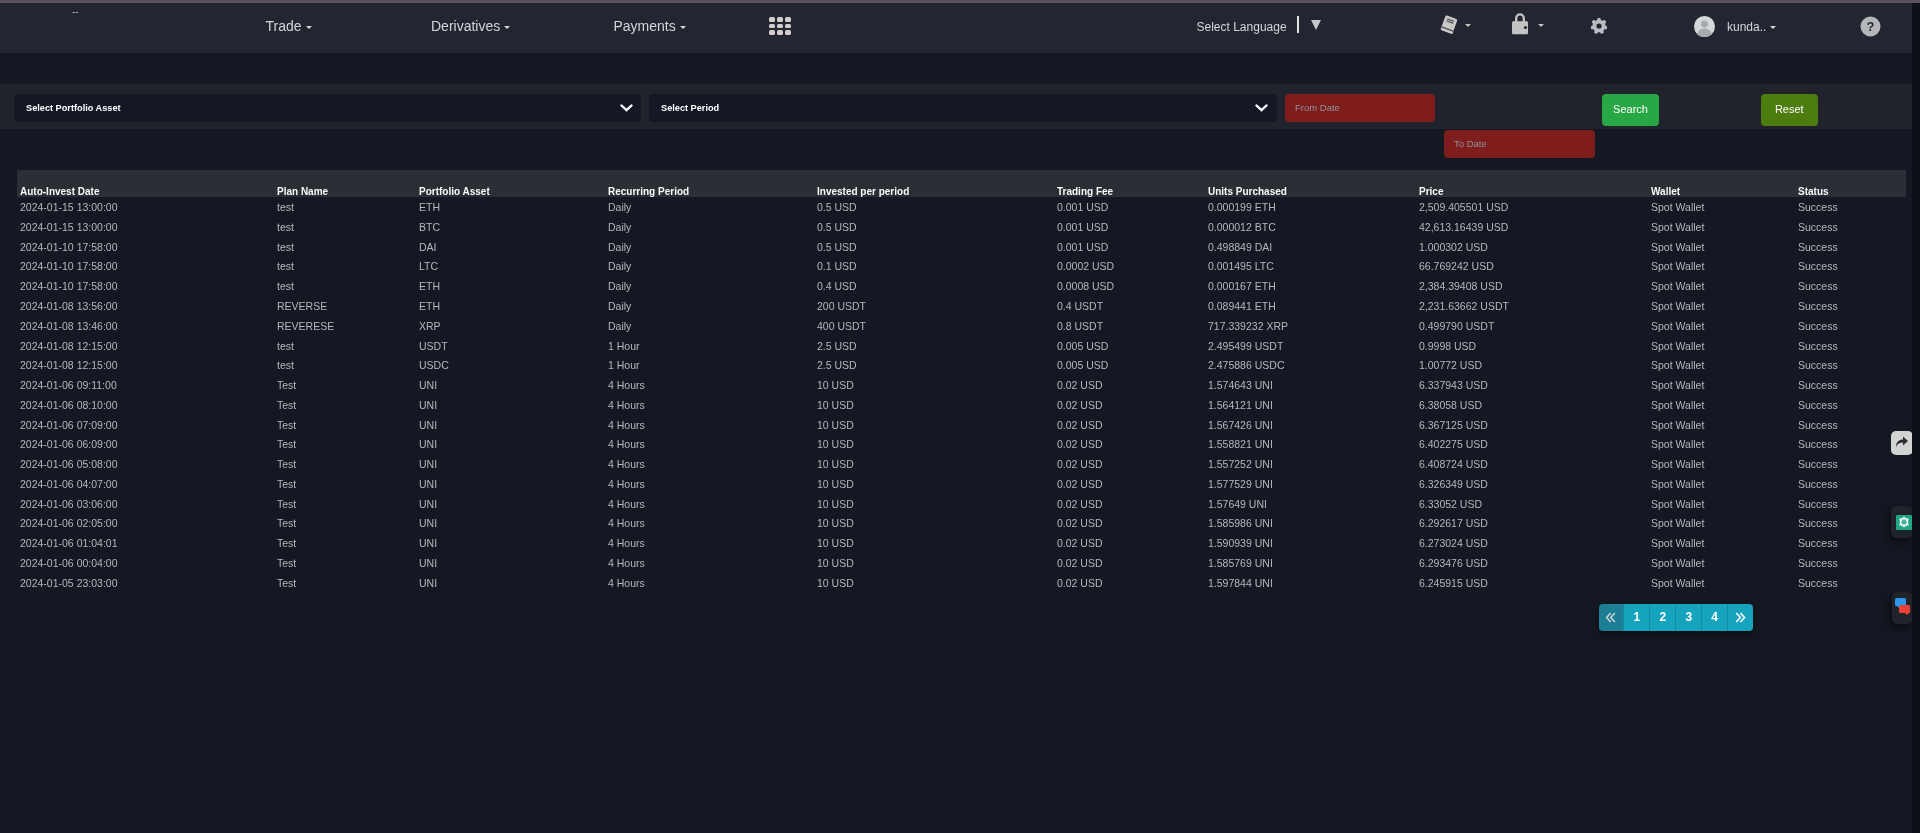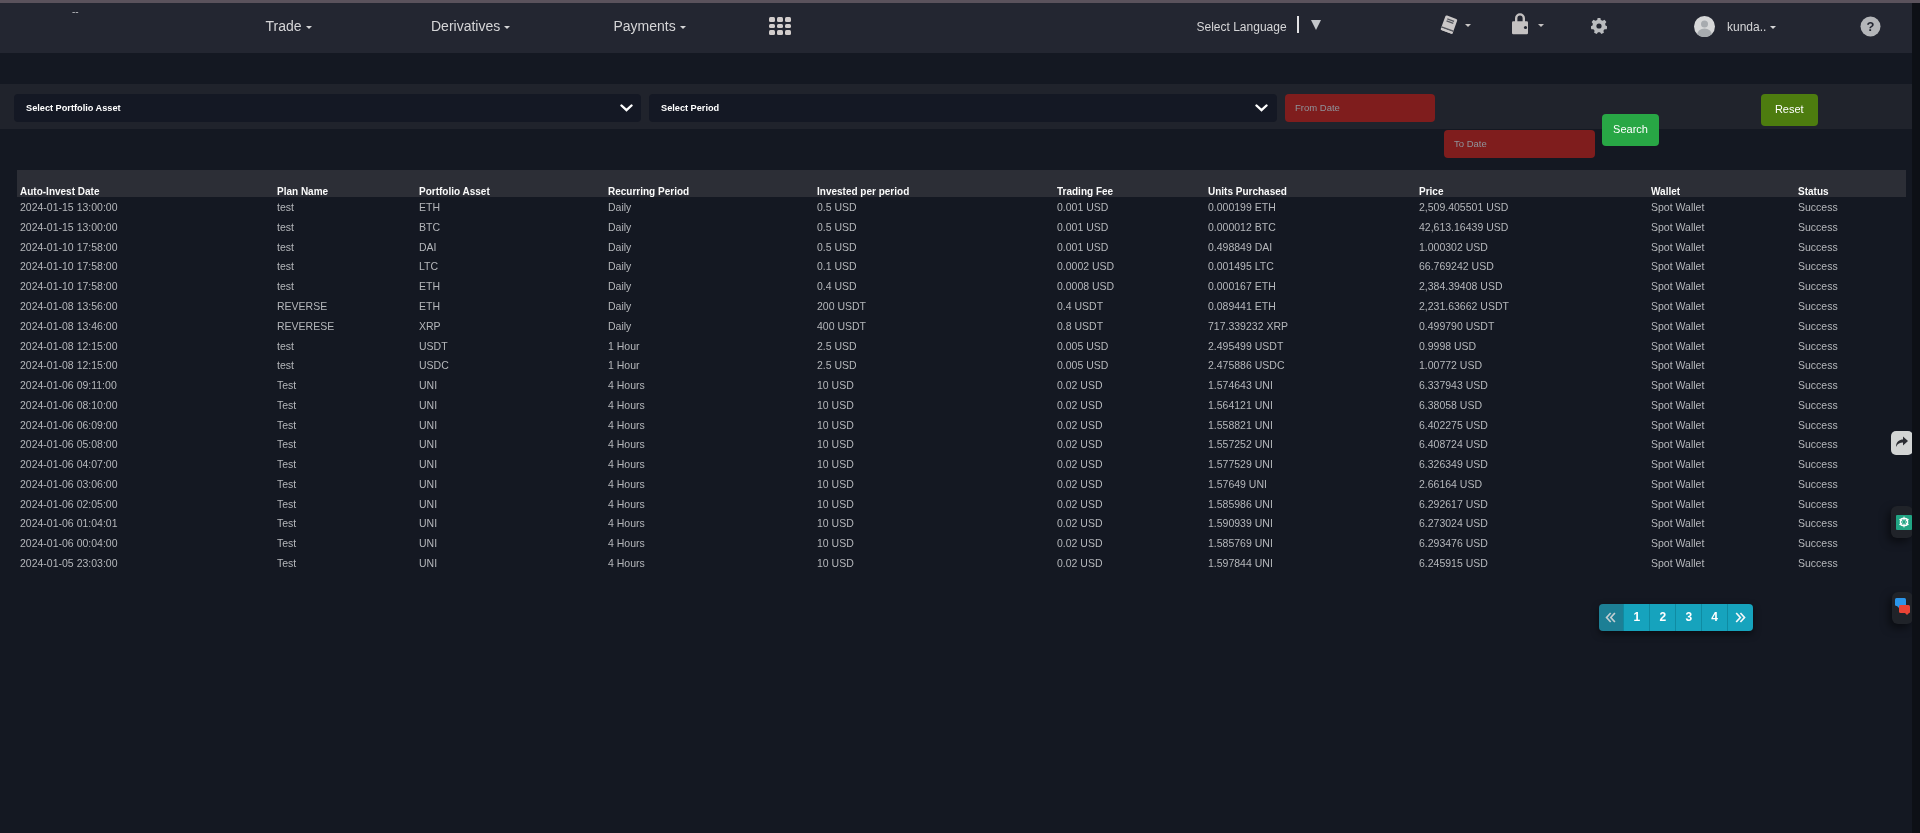--- a/index.html
+++ b/index.html
@@ -99,21 +99,21 @@
 <div class="selbox" style="left:14px;width:627px;">Select Portfolio Asset</div>
 <svg class="chev" style="left:619.5px;top:104px;" viewBox="0 0 13 8">
     <path d="M1.5 1.5 L6.5 6.2 L11.5 1.5" fill="none" stroke="#fff" stroke-width="2.4" stroke-linecap="round"></path>
   </svg>
 <div class="selbox" style="left:649px;width:628px;">Select Period</div>
 <svg class="chev" style="left:1255px;top:104px;" viewBox="0 0 13 8">
     <path d="M1.5 1.5 L6.5 6.2 L11.5 1.5" fill="none" stroke="#fff" stroke-width="2.4" stroke-linecap="round"></path>
   </svg>
 <div class="inputbox" style="left:1285px;width:150px;">From Date</div>
 <div class="inputbox" style="left:1444px;width:151px;margin-top:36px;">To Date</div>
-<div class="btn" style="left:1602px;width:57px;background:#28a745;margin-top:20px;">Search</div>
+<div class="btn" style="left:1602px;width:57px;background:#28a745;">Search</div>
 <div class="btn" style="left:1761px;width:56.5px;background:#4d7c0f;">Reset</div>
 
 <table id="tbl">
 <colgroup>
 <col style="width:257px">
       <col style="width:142px">
       <col style="width:189px">
       <col style="width:209px">
       <col style="width:240px">
       <col style="width:151px">
@@ -261,20 +261,32 @@
         <td>UNI</td>
         <td>4 Hours</td>
         <td>10 USD</td>
         <td>0.02 USD</td>
         <td>1.564121 UNI</td>
         <td>6.38058 USD</td>
         <td>Spot Wallet</td>
         <td>Success</td>
       </tr>
 <tr>
+        <td>2024-01-06 07:09:00</td>
+        <td>Test</td>
+        <td>UNI</td>
+        <td>4 Hours</td>
+        <td>10 USD</td>
+        <td>0.02 USD</td>
+        <td>1.567426 UNI</td>
+        <td>6.367125 USD</td>
+        <td>Spot Wallet</td>
+        <td>Success</td>
+      </tr>
+<tr>
         <td>2024-01-06 06:09:00</td>
         <td>Test</td>
         <td>UNI</td>
         <td>4 Hours</td>
         <td>10 USD</td>
         <td>0.02 USD</td>
         <td>1.558821 UNI</td>
         <td>6.402275 USD</td>
         <td>Spot Wallet</td>
         <td>Success</td>
@@ -304,21 +316,21 @@
         <td>Success</td>
       </tr>
 <tr>
         <td>2024-01-06 03:06:00</td>
         <td>Test</td>
         <td>UNI</td>
         <td>4 Hours</td>
         <td>10 USD</td>
         <td>0.02 USD</td>
         <td>1.57649 UNI</td>
-        <td>2.66164 USD</td>
+        <td>6.33052 USD</td>
         <td>Spot Wallet</td>
         <td>Success</td>
       </tr>
 <tr>
         <td>2024-01-06 02:05:00</td>
         <td>Test</td>
         <td>UNI</td>
         <td>4 Hours</td>
         <td>10 USD</td>
         <td>0.02 USD</td>

